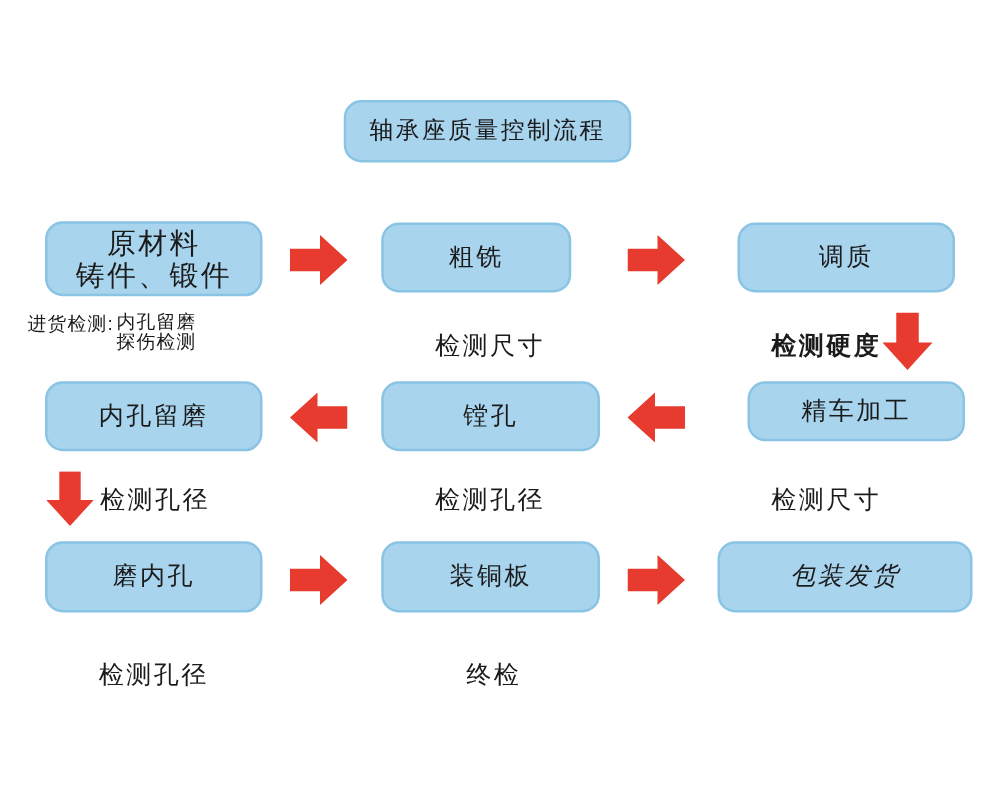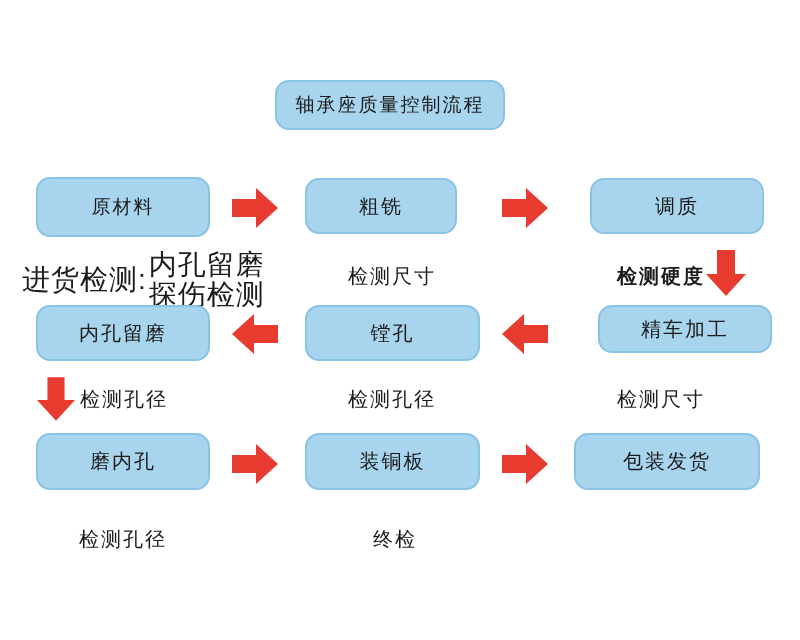--- a/index.html
+++ b/index.html
@@ -48,44 +48,44 @@
   .caption.centered { transform: translateX(-50%); }
   .arrow {
     position: absolute;
     color: var(--arrow-red);
     line-height: 0;
   }
   .incoming {
     position: absolute;
     left: 22px; top: 250px;
     display: flex;
-    align-items: center;
-    font-size: 28px;
+    font-size: 15px;
     font-weight: 500;
     letter-spacing: 1px;
     white-space: nowrap;
   }
   .incoming .stack {
     display: flex;
     flex-direction: column;
     line-height: 1.08;
     margin-left: 2px;
   }
 </style>
 </head>
 <body>
 
 <div class="canvas">
 
   <div class="node" style="left:275px; top:80px; width:230px; height:50px; font-size:19px;">
     <span class="line">轴承座质量控制流程</span>
   </div>
 
-  <div class="node" style="left:36px; top:177px; width:174px; height:60px; font-size:19px;">
+  <div class="node" style="left:36px; top:177px; width:174px; height:60px; font-size:23px;">
     <span class="line">原材料</span>
+    <span class="line">铸件、锻件</span>
   </div>
 
   <span class="arrow" style="left:232px; top:188px;">
     <svg width="46" height="40" viewBox="0 0 46 40">
         <polygon points="0,11 24,11 24,0 46,20 24,40 24,29 0,29" fill="currentColor"></polygon>
       </svg>
   </span>
 
   <div class="node" style="left:305px; top:178px; width:152px; height:56px;">
     <span class="line">粗铣</span>
@@ -168,21 +168,21 @@
   <div class="node" style="left:305px; top:433px; width:175px; height:57px;">
     <span class="line">装铜板</span>
   </div>
 
   <span class="arrow" style="left:502px; top:444px;">
     <svg width="46" height="40" viewBox="0 0 46 40">
         <polygon points="0,11 24,11 24,0 46,20 24,40 24,29 0,29" fill="currentColor"></polygon>
       </svg>
   </span>
 
-  <div class="node" style="left:574px; top:433px; width:186px; height:57px;">
+  <div class="node" style="left:574px; top:433px; width:204px; height:57px;font-style:italic;">
     <span class="line">包装发货</span>
   </div>
 
   <div class="caption centered" style="left:123px; top:526px;">检测孔径</div>
 
   <div class="caption centered" style="left:395px; top:526px;">终检</div>
 
 </div>
 
 </body></html>

